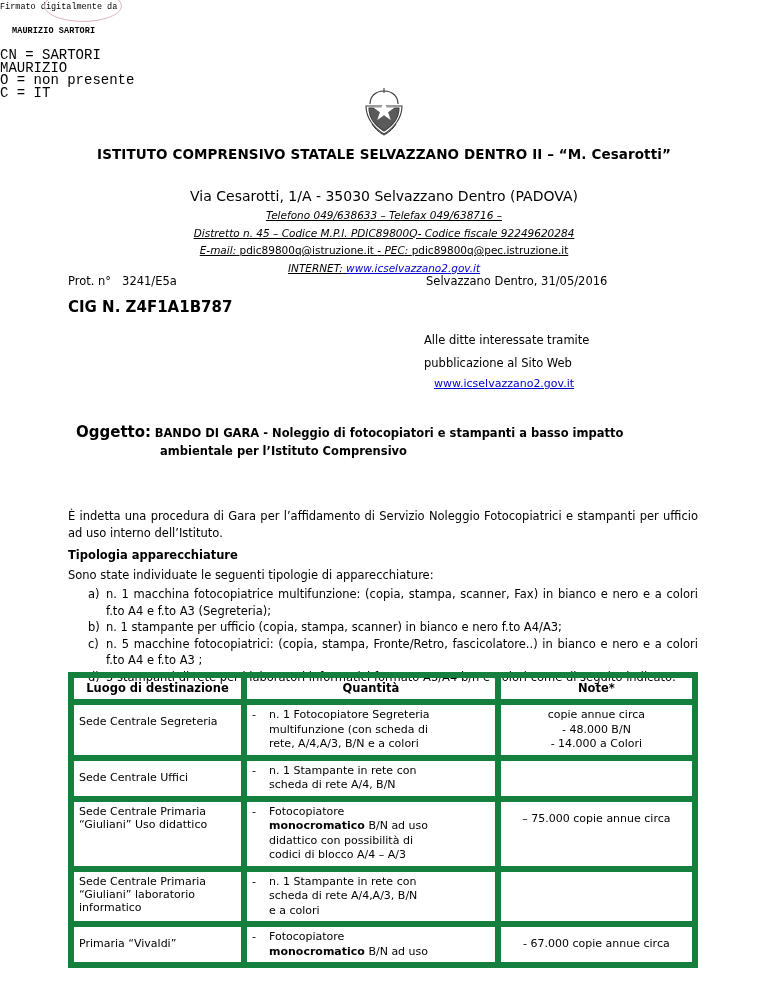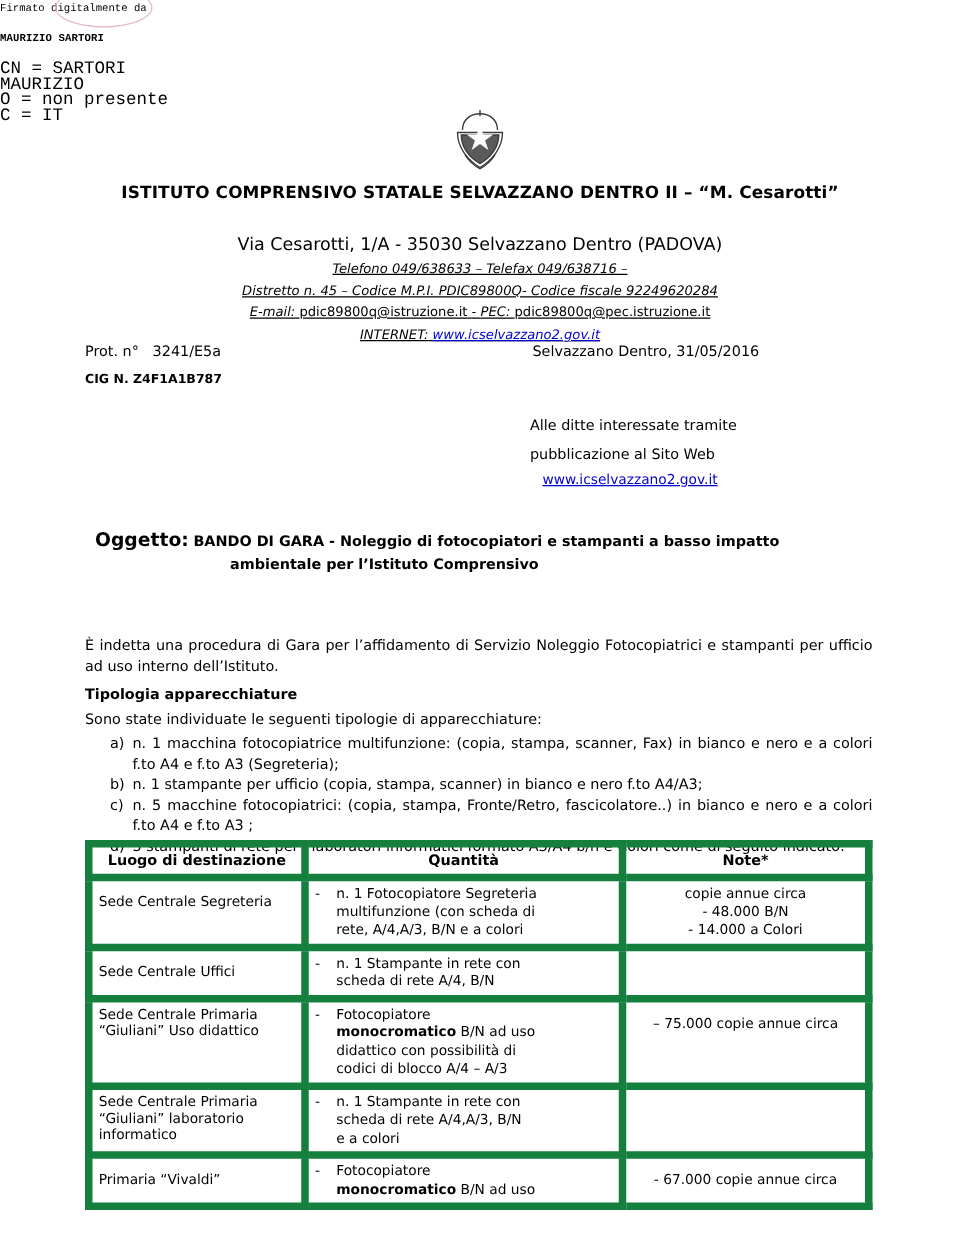--- a/index.html
+++ b/index.html
@@ -33,20 +33,21 @@
     font-family: Liberation Mono, monospace;
   }
   .signature .sig-line1 {
     font-size: 8.5px;
   }
   .signature .sig-name {
     font-weight: bold;
     font-size: 8.5px;
     margin-top: 13px;
     letter-spacing: 0.1px;
+    margin-left: 12px;
   }
   .signature .sig-fields {
     margin-top: 12px;
     font-size: 14px;
     line-height: 12.5px;
   }
   .sig-oval {
     position: absolute;
     left: 44px;
     top: -12px;
@@ -125,21 +126,21 @@
   .prot-right {
     position: absolute;
     left: 358px;
     top: 0;
     font-size: 11.5px;
   }
   .cig {
     position: absolute;
     left: 68px;
     top: 298px;
-    font-size: 10px;
+    font-size: 15px;
     font-weight: bold;
   }
 
   
   .recipient {
     position: absolute;
     left: 424px;
     top: 330px;
     width: 290px;
     font-size: 11.5px;
@@ -169,21 +170,21 @@
   .subject .lab {
     font-size: 15px;
     font-weight: bold;
   }
   .subject .txt {
     font-weight: bold;
     font-size: 11.5px;
   }
   .subject .line2 {
     display: block;
-    margin-left: 108px;
+    margin-left: 84px;
     margin-top: 1px;
   }
 
   
   .body-intro {
     position: absolute;
     left: 68px;
     top: 508px;
     width: 630px;
     font-size: 11.5px;

